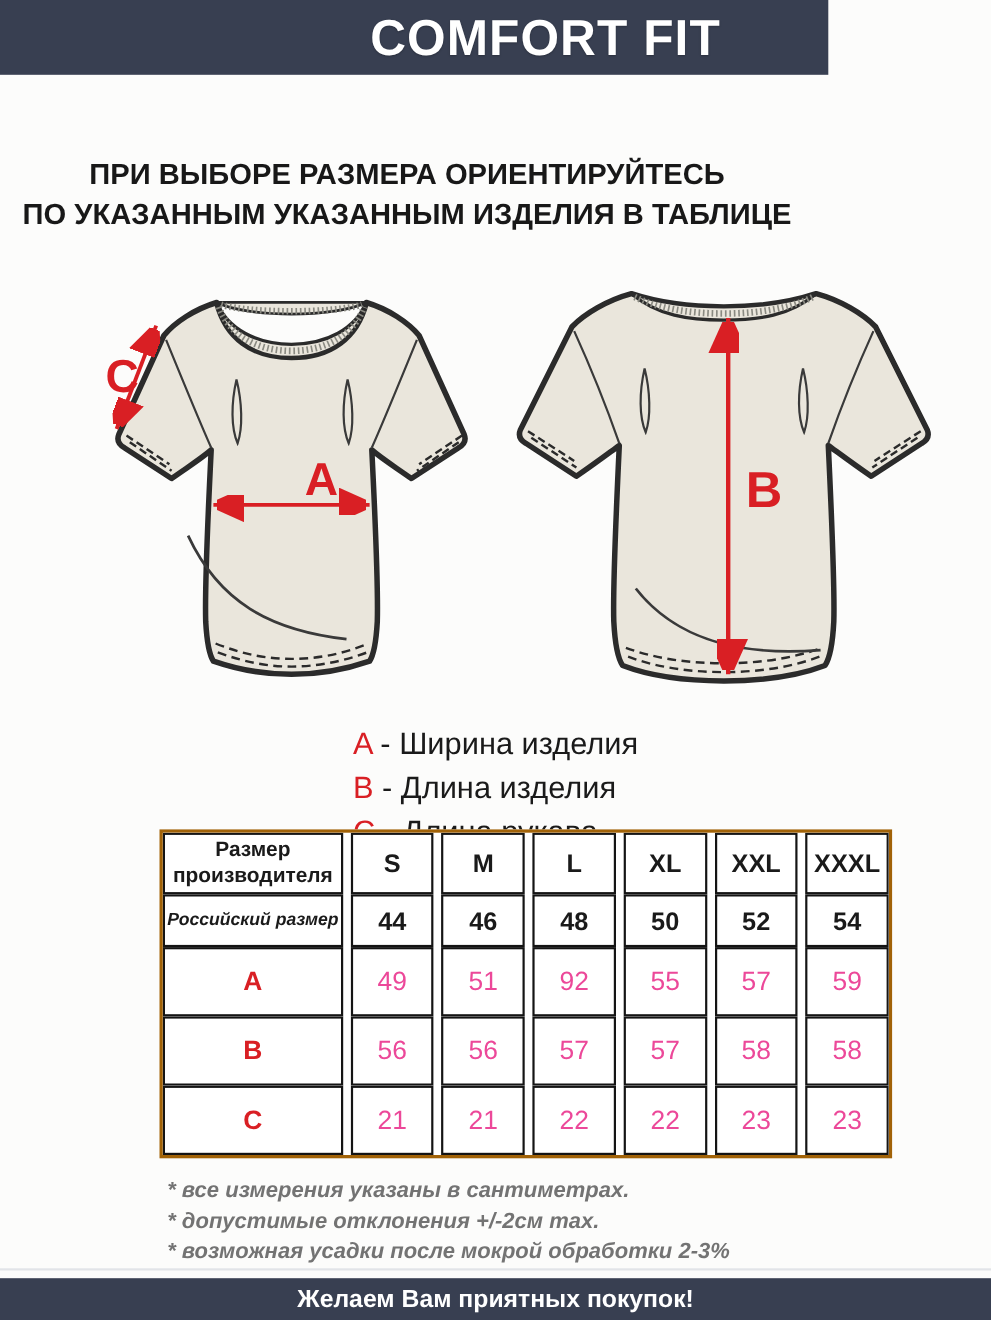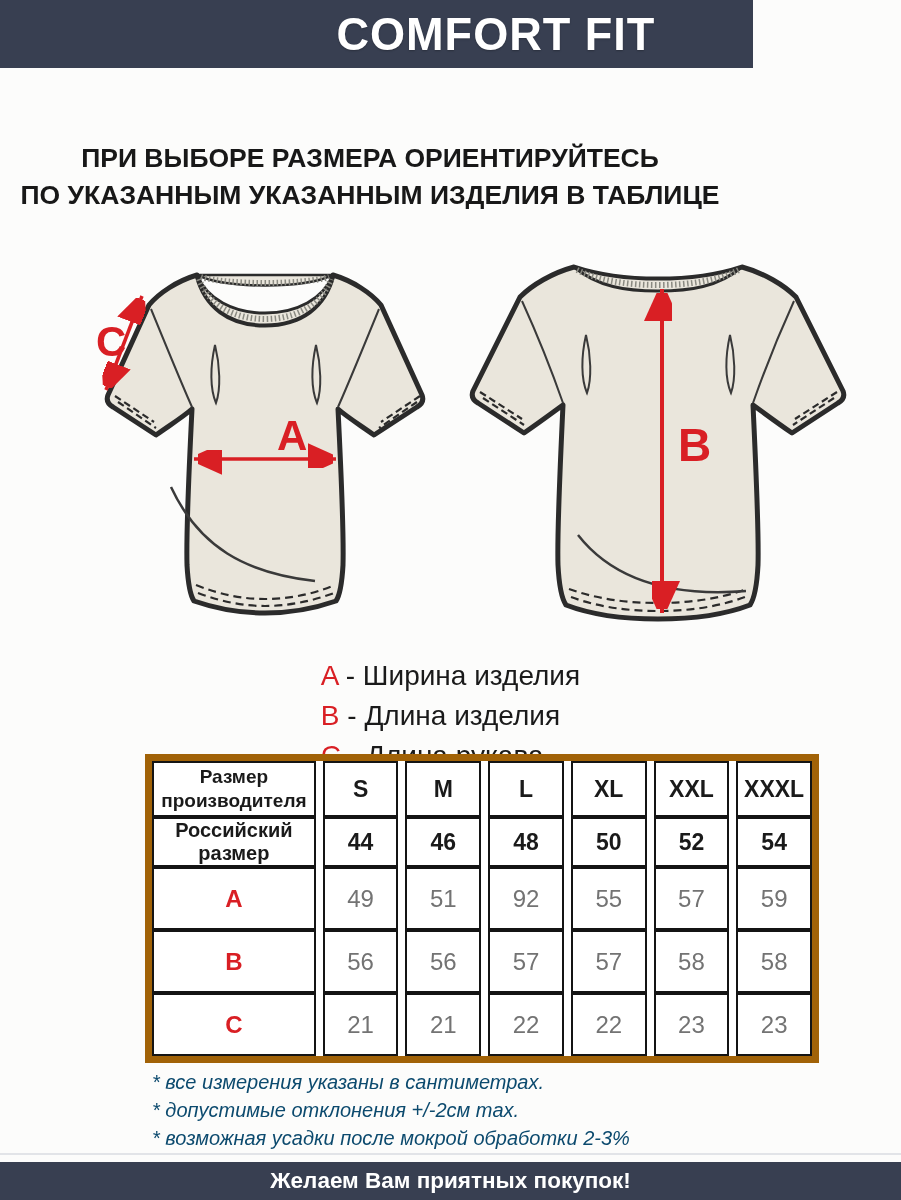--- a/index.html
+++ b/index.html
@@ -31,44 +31,44 @@
   
   .legend{
     position:absolute;top:656px;left:50%;transform:translateX(-50%);
     font-size:28px;font-weight:normal;line-height:40px;white-space:nowrap;
   }
   .legend .key{color:#d91f24;}
   .legend .desc{color:#1a1a1a;}
   
   .table-wrap{
     position:absolute;left:145px;top:754px;width:660px;
-    border:7px solid #a16207;overflow:hidden;background:#ffffff;
+    border:3px solid #a16207;overflow:hidden;background:#ffffff;
   }
   table.sizes{
     border-collapse:separate;border-spacing:7px 0;
     width:calc(100% + 14px);margin:0 -7px;table-layout:fixed;
   }
   table.sizes td{
     border:2px solid #141414;text-align:center;vertical-align:middle;
     padding:0;background:#ffffff;
   }
   col.c1{width:26.5%;}
   tr.r-head{height:56px;}
   tr.r-rus{height:48px;}
   tr.r-meas{height:63px;}
   .hdr1{font-weight:bold;font-size:19px;line-height:24px;}
   .size-cell{font-weight:bold;font-size:23px;}
-  .rus-label{font-weight:bold;font-size:20px;}
+  .rus-label{font-weight:bold;font-size:16px;font-style:italic;}
   .rus-val{font-weight:bold;font-size:23px;}
   .meas-key{font-weight:bold;font-size:24px;color:#d91f24;}
-  .meas-val{font-weight:normal;font-size:24px;color:#737373;}
+  .meas-val{font-weight:normal;font-size:24px;color:#ec4899;}
   
   .footnotes{
     position:absolute;left:152px;top:1068px;
-    font-style:italic;font-size:20px;line-height:28px;color:#0c4a6e;
+    font-style:italic;font-size:20px;line-height:28px;color:#737373;font-weight:bold;
   }
   
   .pre-footer-line{position:absolute;left:0;top:1153px;width:901px;height:2px;background:#e2e4e8;}
   .bottombar{
     position:absolute;left:0;top:1162px;width:901px;height:38px;background:#383f51;
     display:flex;align-items:center;justify-content:center;
   }
   .bottombar .msg{color:#ffffff;font-weight:bold;font-size:22.5px;}
 </style>
 </head>

